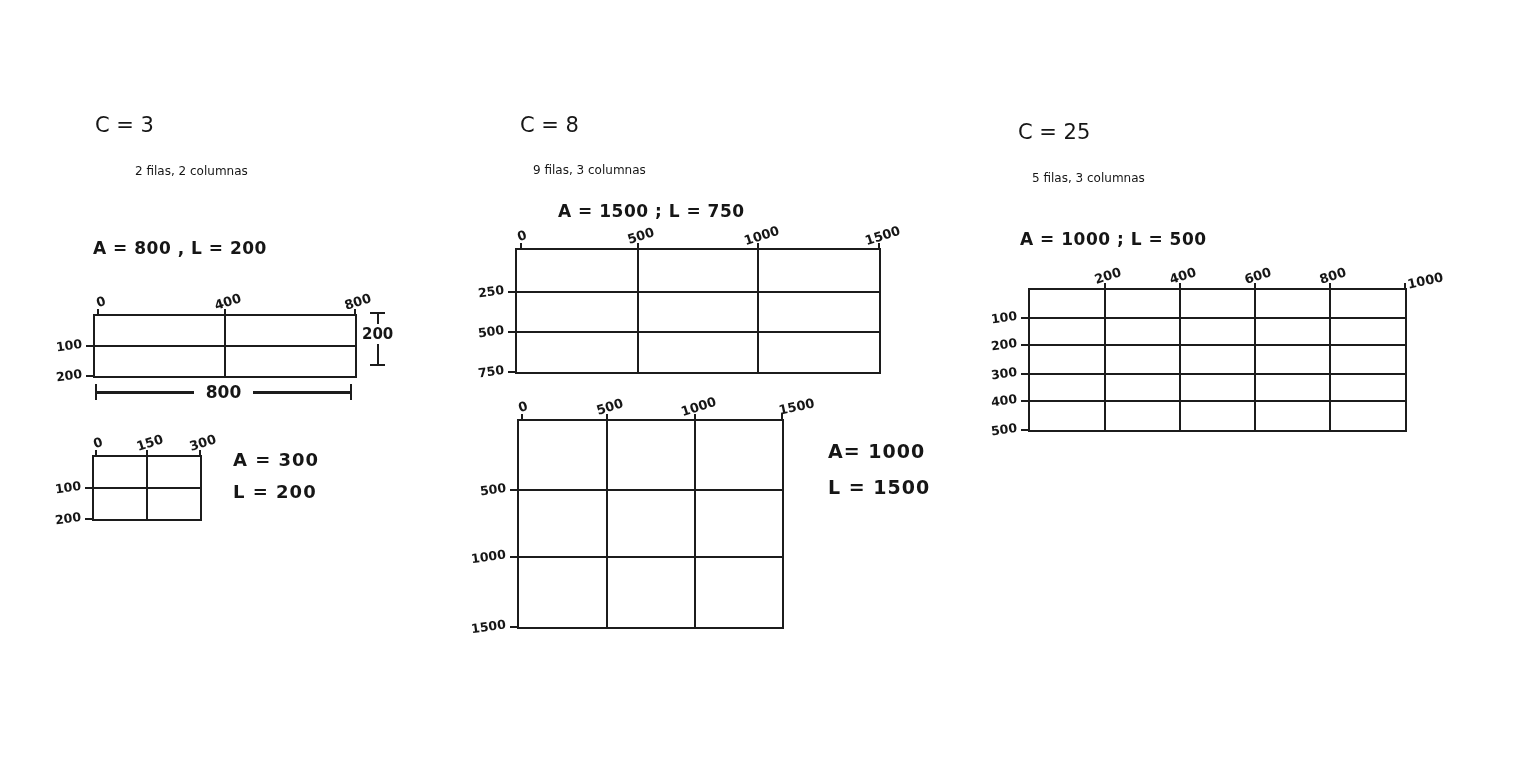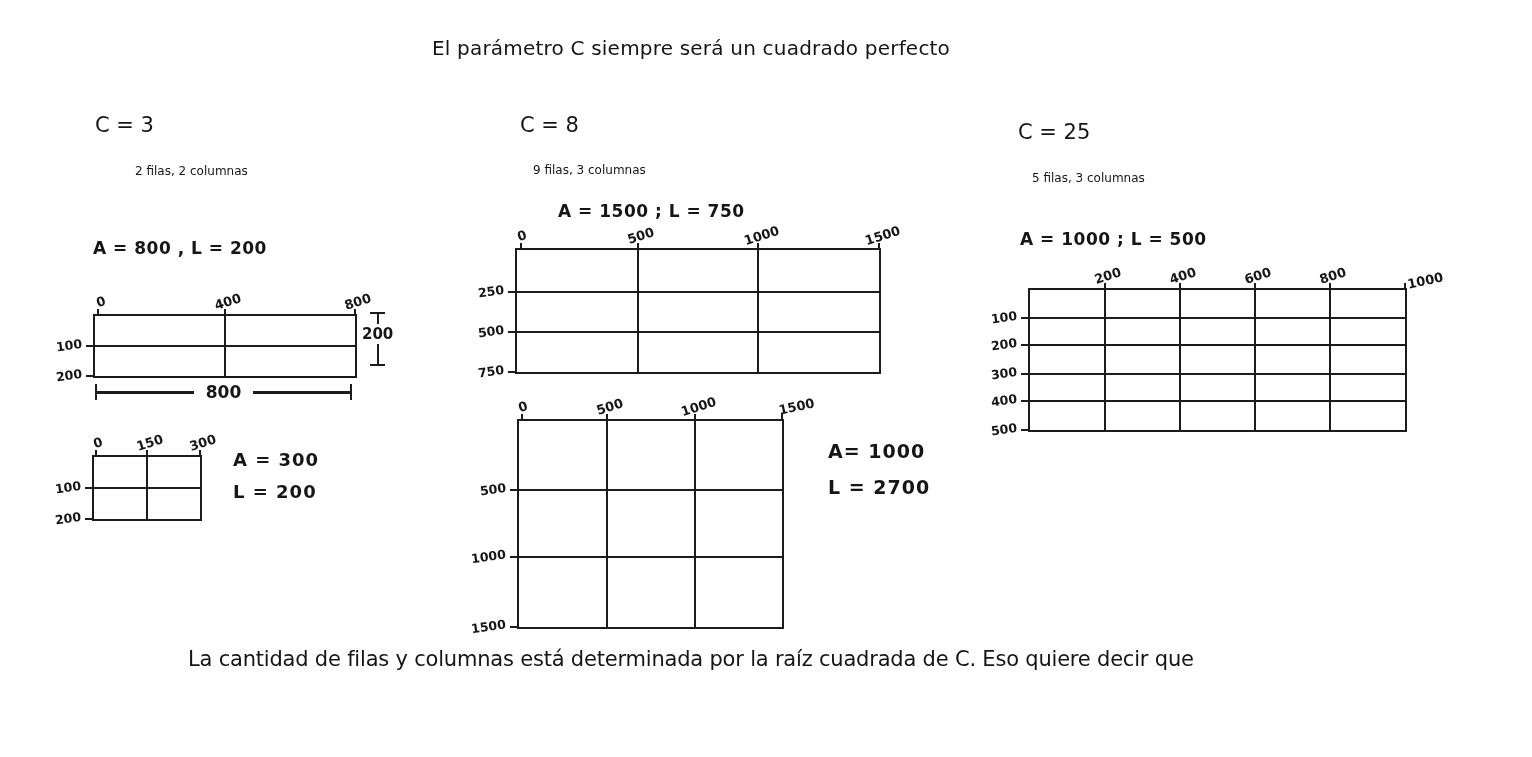--- a/index.html
+++ b/index.html
@@ -40,21 +40,20 @@
   .footer{
     position:absolute;left:188px;top:642px;width:1130px;
     font-size:21px;line-height:34px;letter-spacing:-.2px;
   }
 </style>
 </head>
 <body>
 
 <div class="canvas">
 
-  <div class="title">El parámetro C siempre será un cuadrado perfecto</div>
 
   <div class="layer">
     <div class="c-label" style="left:95px;top:113px">C = 3</div>
     <div class="subtitle" style="left:135px;top:164px">2 filas, 2 columnas</div>
     <div class="formula" style="left:93px;top:238px">A = 800 ,   L = 200</div>
 
     <div class="grid" style="left:93px;top:314px;width:260px;height:60px">
       <div class="vline" style="left:50%"></div>
       <div class="hline" style="top:50%"></div>
       <div class="tickt" style="left:1%"></div>
@@ -145,21 +144,21 @@
       <span class="tlab" style="left:100%;transform:translateX(-10%) rotate(-12deg)">1500</span>
       <div class="tickl" style="top:33.5%"></div>
       <div class="tickl" style="top:66%"></div>
       <div class="tickl" style="top:100%"></div>
       <span class="llab" style="top:33.5%">500</span>
       <span class="llab" style="top:66%">1000</span>
       <span class="llab" style="top:100%">1500</span>
     </div>
 
     <div class="side-label" style="left:828px;top:440px;font-size:19px">A= 1000</div>
-    <div class="side-label" style="left:828px;top:476px;font-size:19px">L = 2700</div>
+    <div class="side-label" style="left:828px;top:476px;font-size:19px">L = 1500</div>
   </div>
 
   <div class="layer">
     <div class="c-label" style="left:1018px;top:120px">C = 25</div>
     <div class="subtitle" style="left:1032px;top:171px">5 filas, 3 columnas</div>
     <div class="formula" style="left:1020px;top:229px">A = 1000  ;   L = 500</div>
 
     <div class="grid" style="left:1028px;top:288px;width:375px;height:140px">
       <div class="vline" style="left:20%"></div>
       <div class="vline" style="left:40%"></div>
@@ -186,16 +185,15 @@
       <div class="tickl" style="top:100%"></div>
       <span class="llab" style="top:20%">100</span>
       <span class="llab" style="top:39.3%">200</span>
       <span class="llab" style="top:60%">300</span>
       <span class="llab" style="top:79.3%">400</span>
       <span class="llab" style="top:100%">500</span>
     </div>
   </div>
 
   <div class="footer">
-    <div>La cantidad de filas y columnas está determinada por la raíz cuadrada de C. Eso quiere decir que</div>
   </div>
 
 </div>
 
 </body></html>

